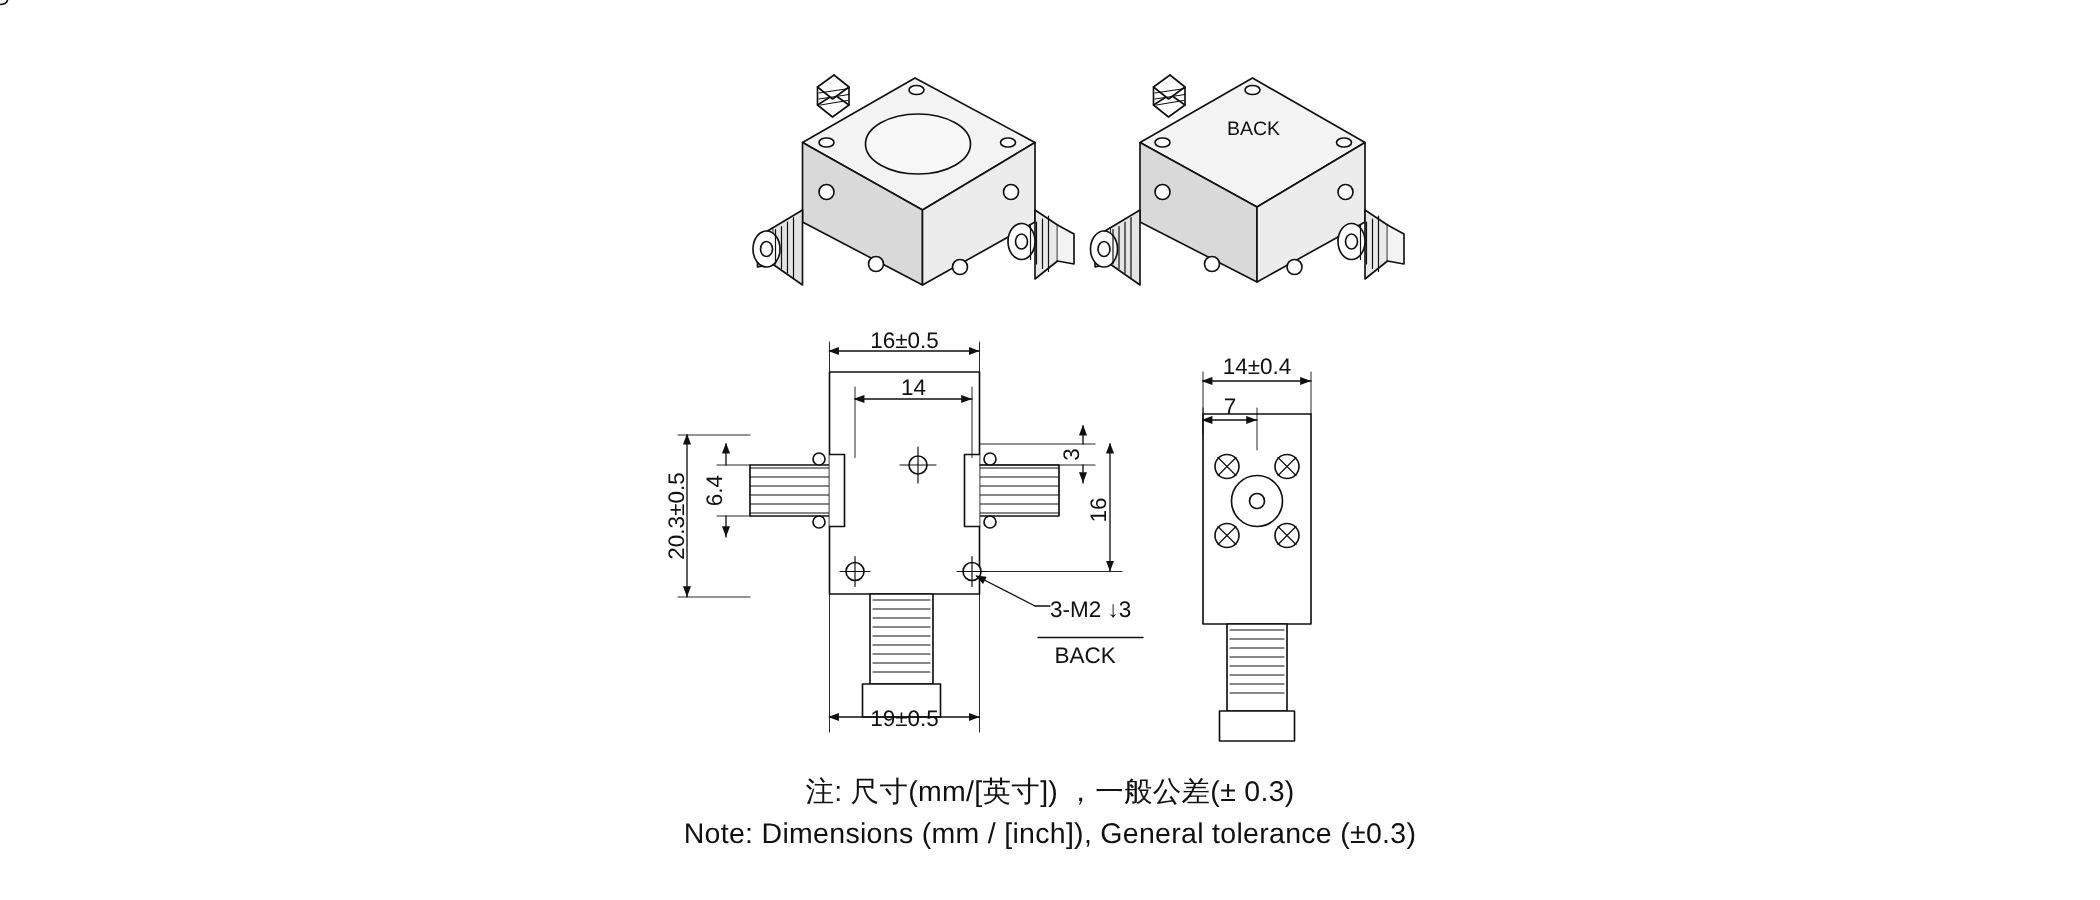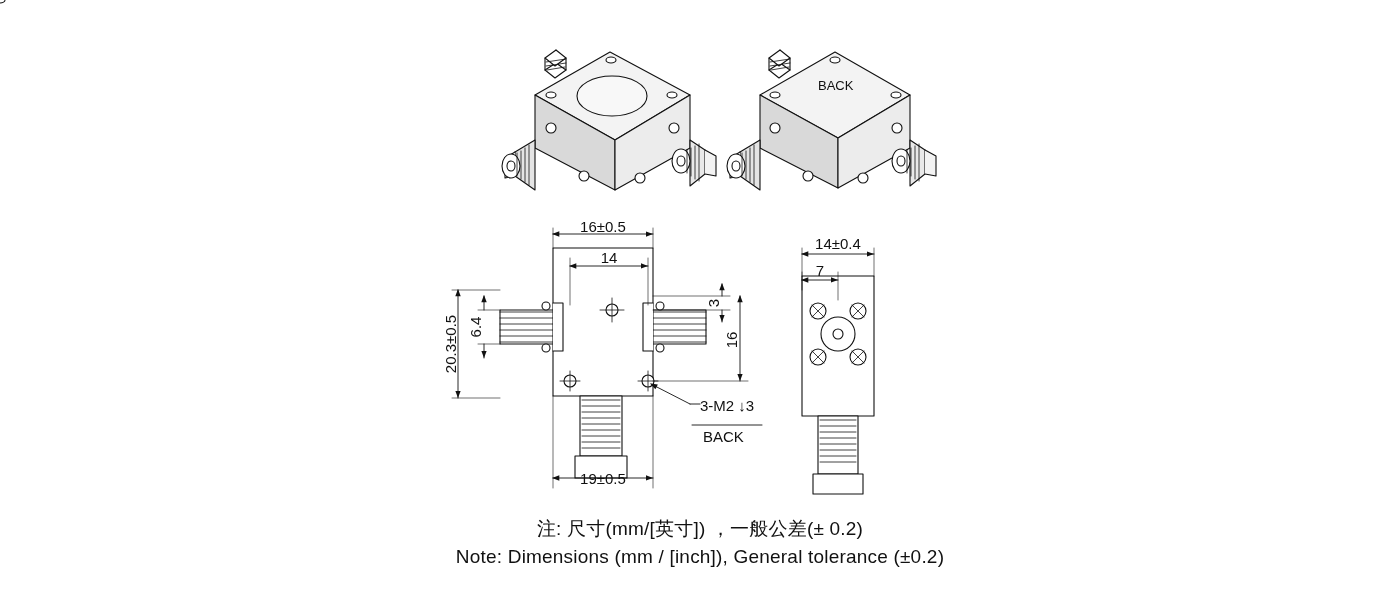--- a/index.html
+++ b/index.html
@@ -263,17 +263,17 @@
       <text class="dimtext" x="838" y="249" text-anchor="middle">14±0.4</text>
       <text class="dimtext" x="820" y="276" text-anchor="middle">7</text>
 
       <text class="dimtext" x="700" y="411">3-M2 ↓3</text>
       <text class="dimtext" x="703" y="442">BACK</text>
       <text class="labeltext" x="818" y="90">BACK</text>
     </g>
   </svg>
 
   <div class="notes">
-    <div class="note-cn">注: 尺寸(mm/[英寸]) ，一般公差(± 0.2)</div>
-    <div class="note-en">Note: Dimensions (mm / [inch]), General tolerance (±0.2)</div>
+    <div class="note-cn">注: 尺寸(mm/[英寸]) ，一般公差(± 0.3)</div>
+    <div class="note-en">Note: Dimensions (mm / [inch]), General tolerance (±0.3)</div>
   </div>
 
 </div>
 
 </body></html>

